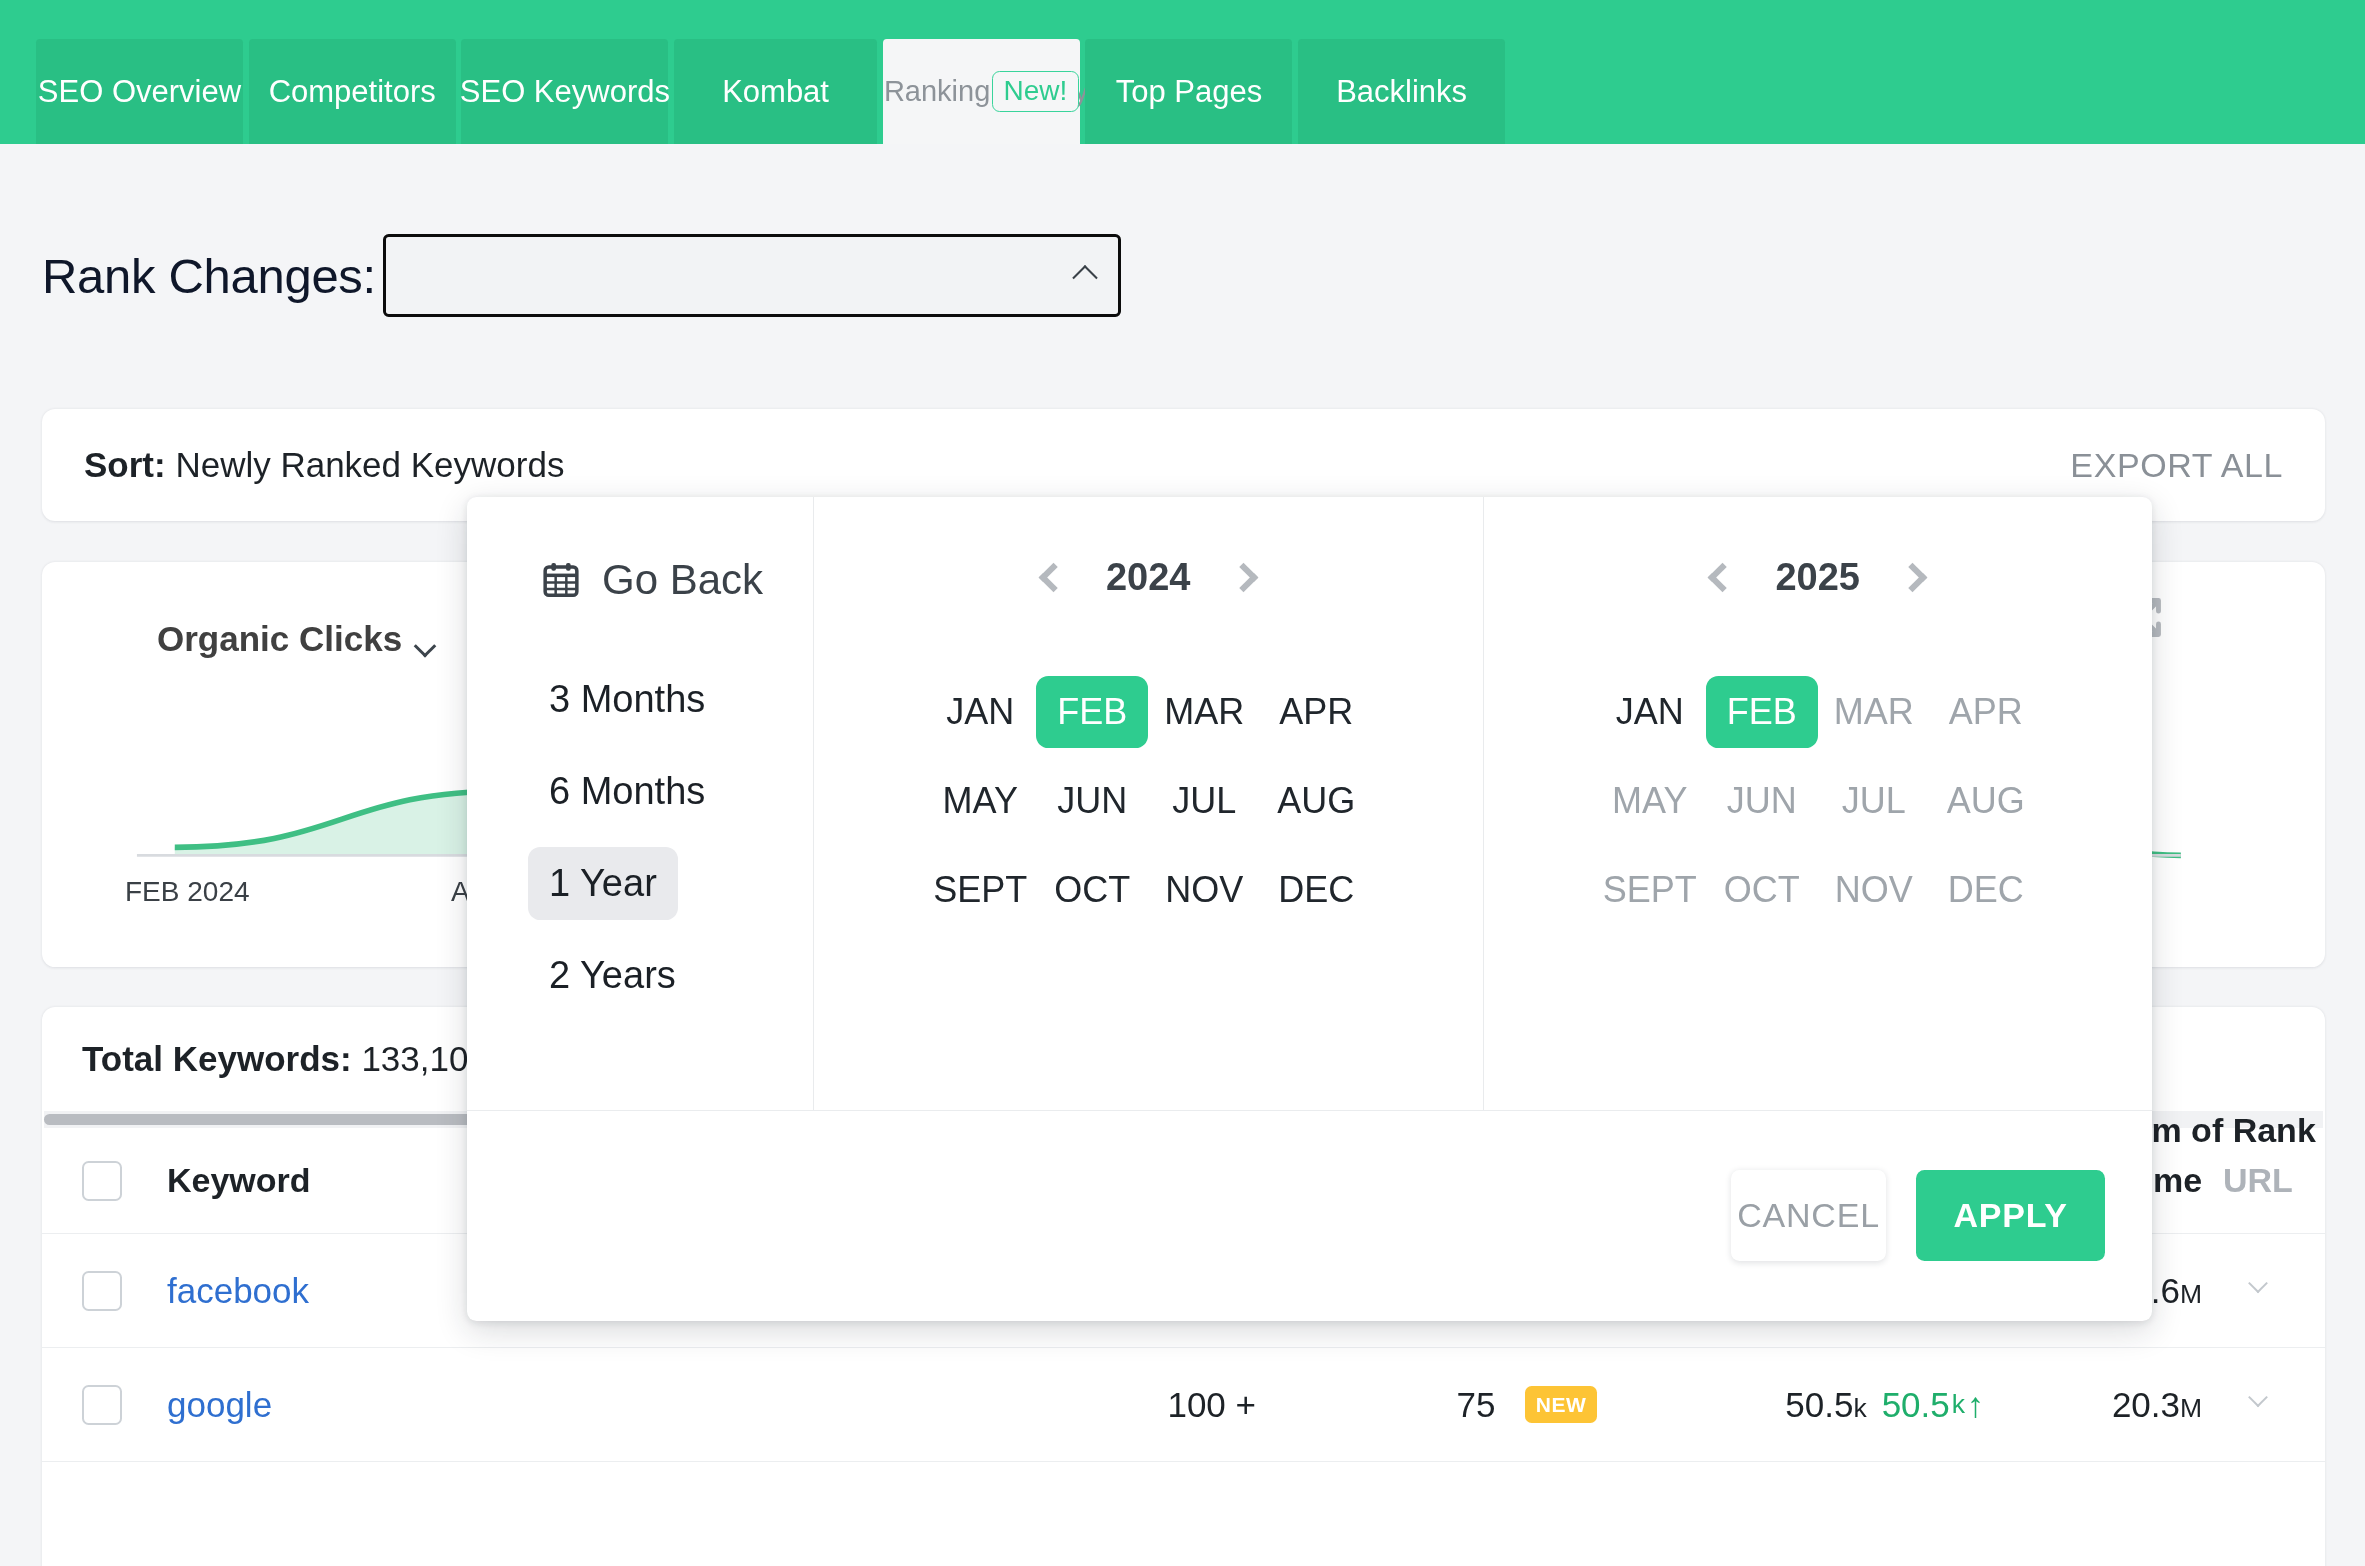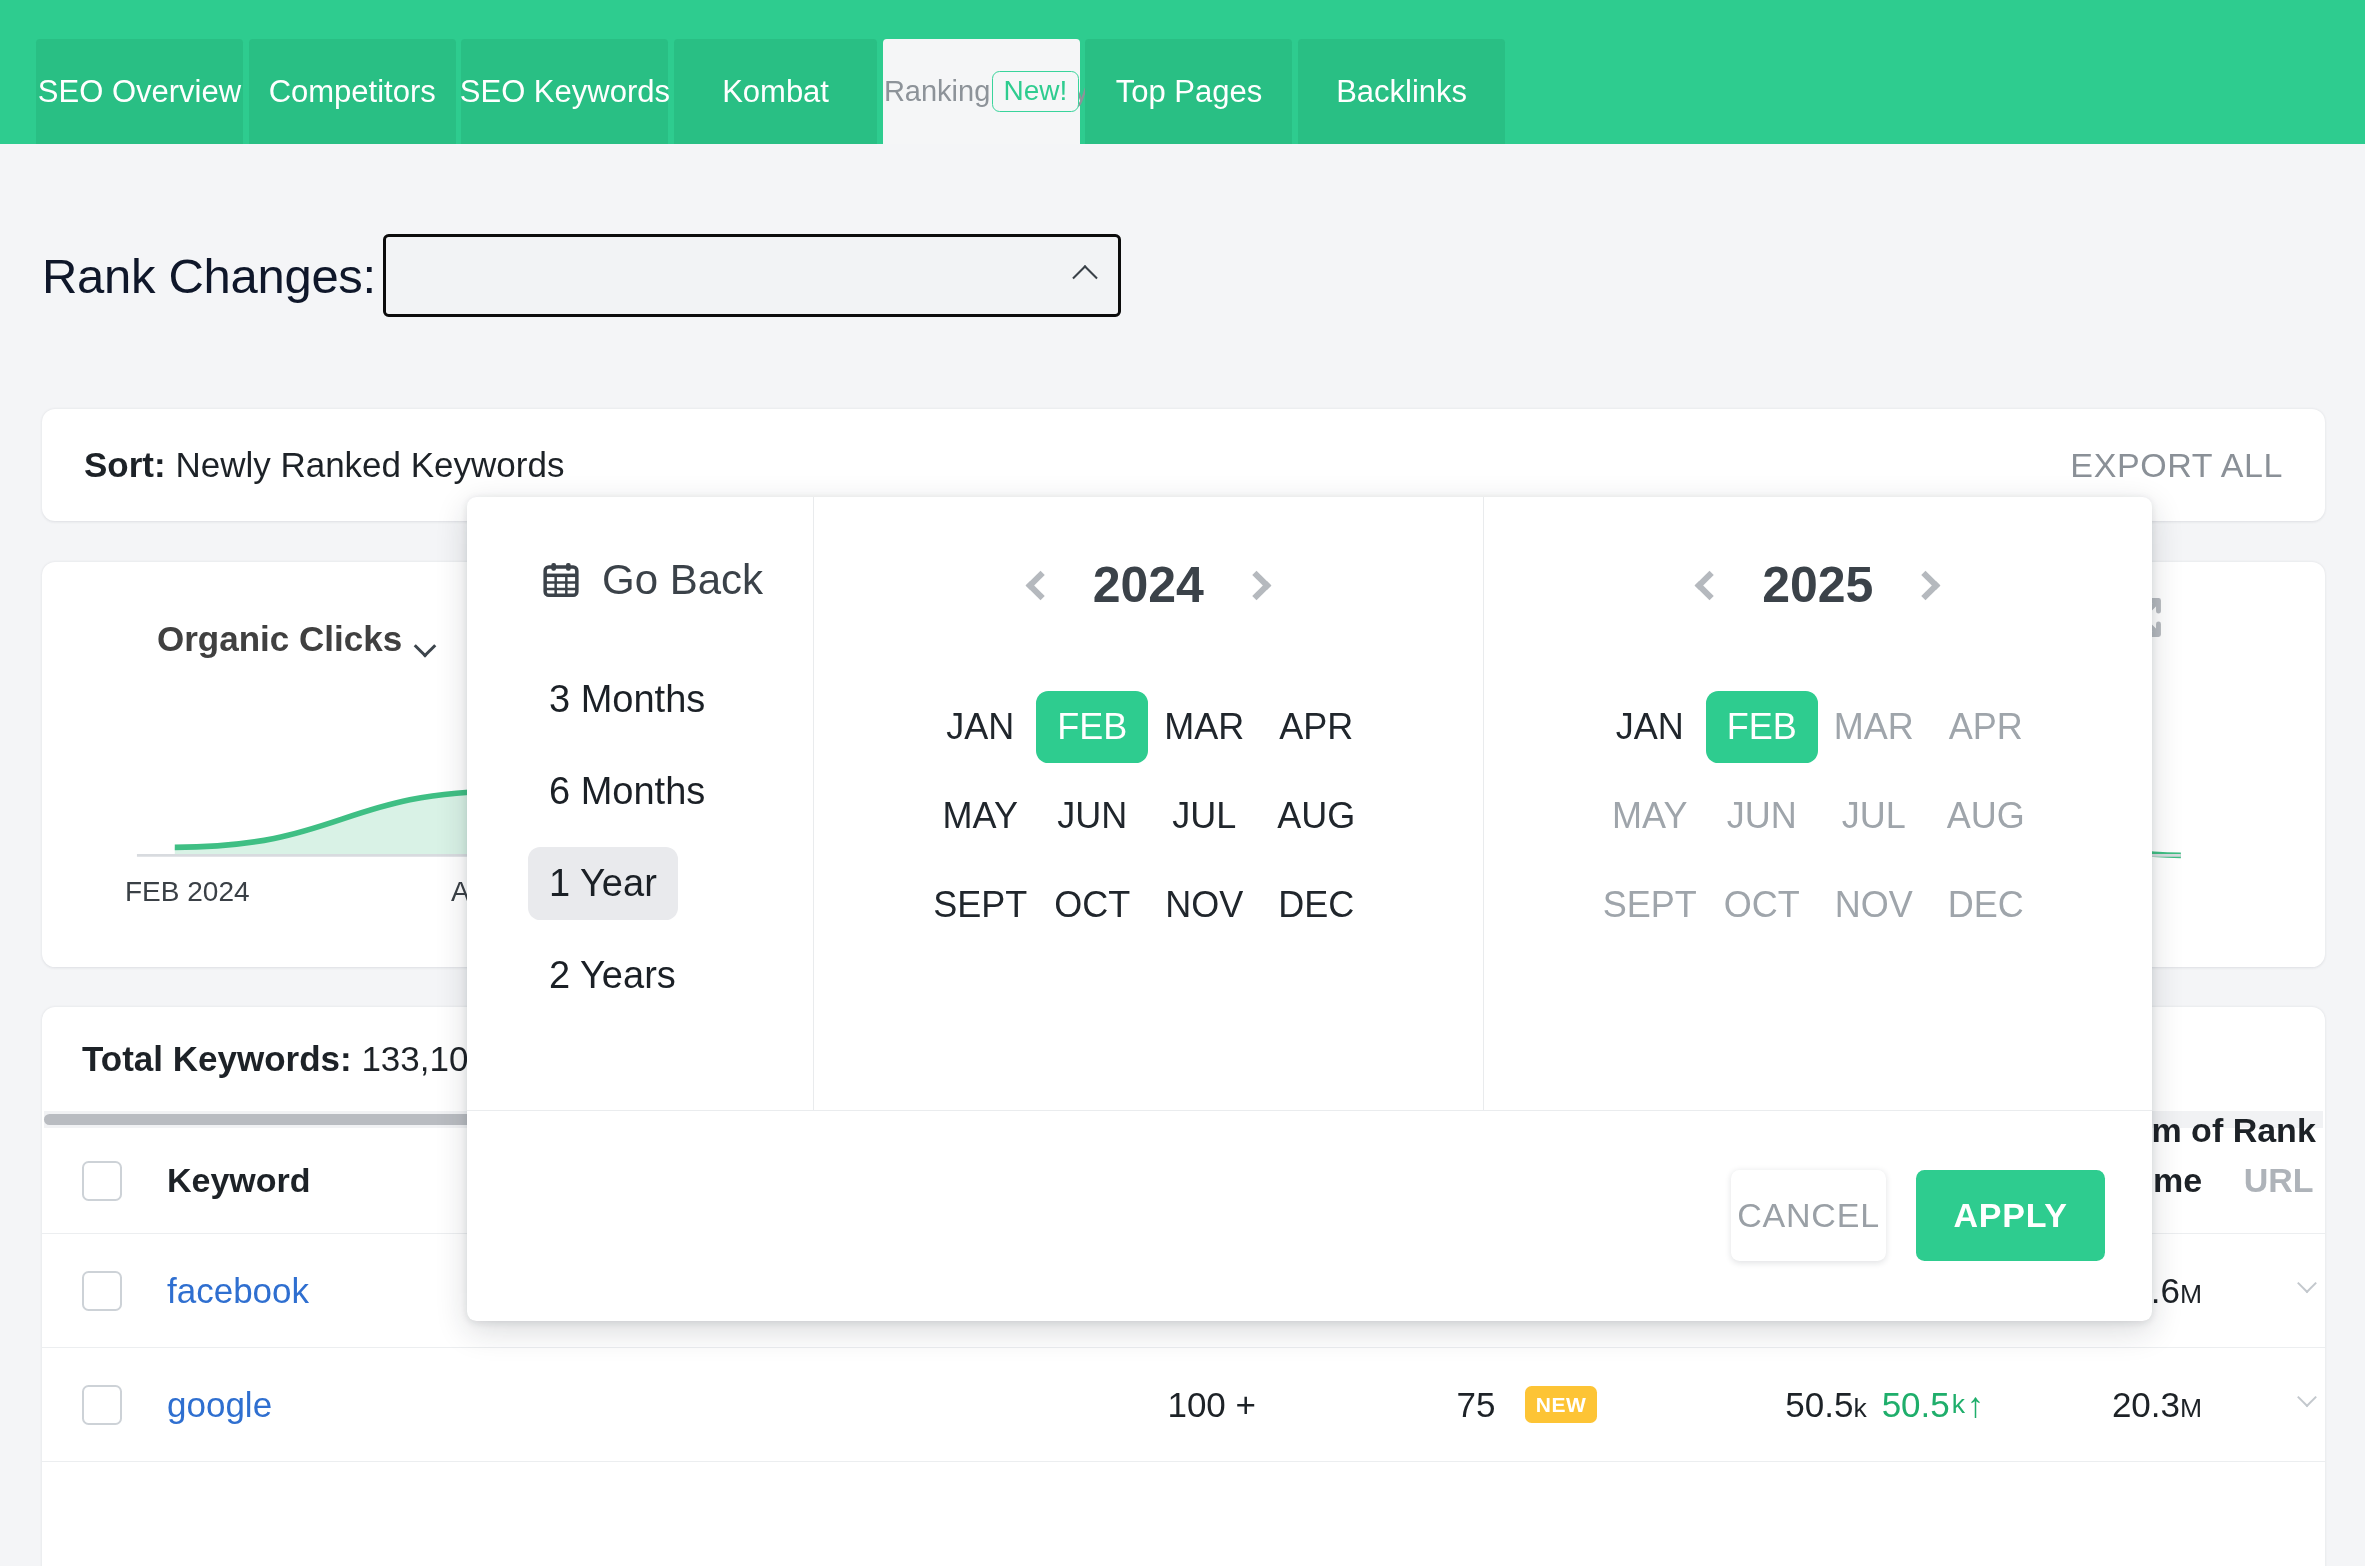--- a/index.html
+++ b/index.html
@@ -182,21 +182,21 @@
     width: 40px; height: 40px;
     border: 2.8px solid #cdd2d7; border-radius: 6.6px;
     background: #fff; flex: 0 0 auto;
     cursor: pointer;
   }
   .c-kw { width: 823px; padding-left: 45px; }
   .c-sr { width: 312px; text-align: right; }
   .c-er { width: 341px; text-align: right; padding-right: 0; }
   .c-cl { width: 388px; text-align: right; }
   .c-vo { width: 218px; text-align: right; }
-  .c-url { width: 123px; text-align: right; padding-right: 11.4px;}
+  .c-url { width: 123px; text-align: center; padding-right: 11.4px;}
   .th { font-size: 34px; font-weight: bold; color: #1d2227; white-space: nowrap; }
   .th.dim { color: #aeb3b9; }
   .kwlink { font-size: 35px; color: #2f6fd0; cursor: pointer; }
   .num { font-size: 35px; color: #1d2227; white-space: nowrap; }
   .er-cell { display: flex; align-items: center; justify-content: flex-end; gap: 30px; }
   .newpill {
     background: #fdc435; color: #ffffff;
     font-size: 21px; font-weight: bold;
     border-radius: 6.6px;
     padding: 7.6px 10.4px 8.5px 10.4px;
@@ -245,21 +245,21 @@
   }
   .preset.sel { background: #e9eaed; }
   .dp-cal {
     flex: 1; padding-top: 59px;
     display: flex; flex-direction: column; align-items: center;
     position: relative;
   }
   .dp-cal + .dp-cal { border-left: 1.9px solid #e9ebed; }
   .calhead {
     display: flex; align-items: center; gap: 42px;
-    font-size: 50px; font-weight: bold; color: #3b4249;
+    font-size: 38px; font-weight: bold; color: #3b4249;
   }
   .arr {
     width: 21px; height: 21px;
     border-right: 6.6px solid #b5b9be;
     border-bottom: 6.6px solid #b5b9be;
     cursor: pointer;
   }
   .arr.left { transform: rotate(135deg); }
   .arr.right { transform: rotate(-45deg); }
   .monthgrid {

